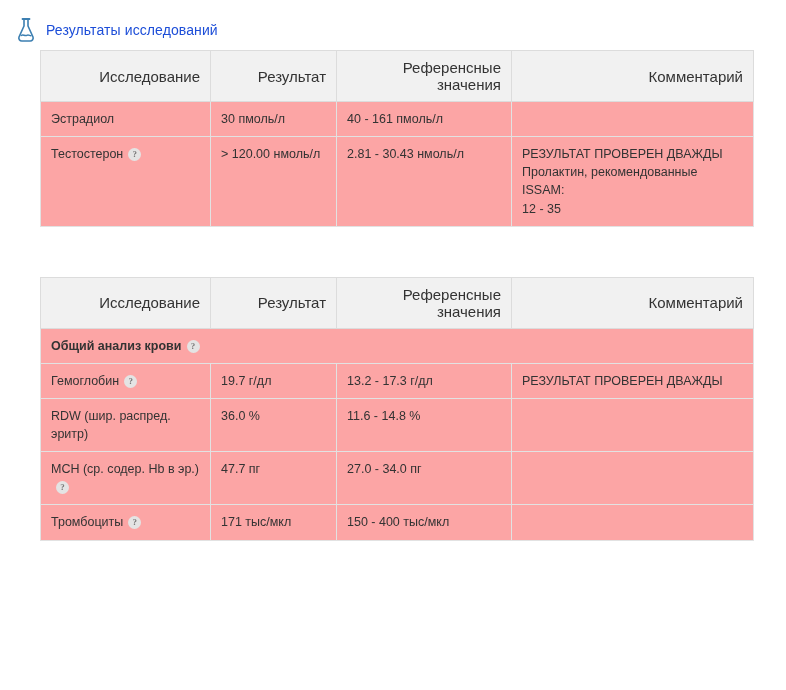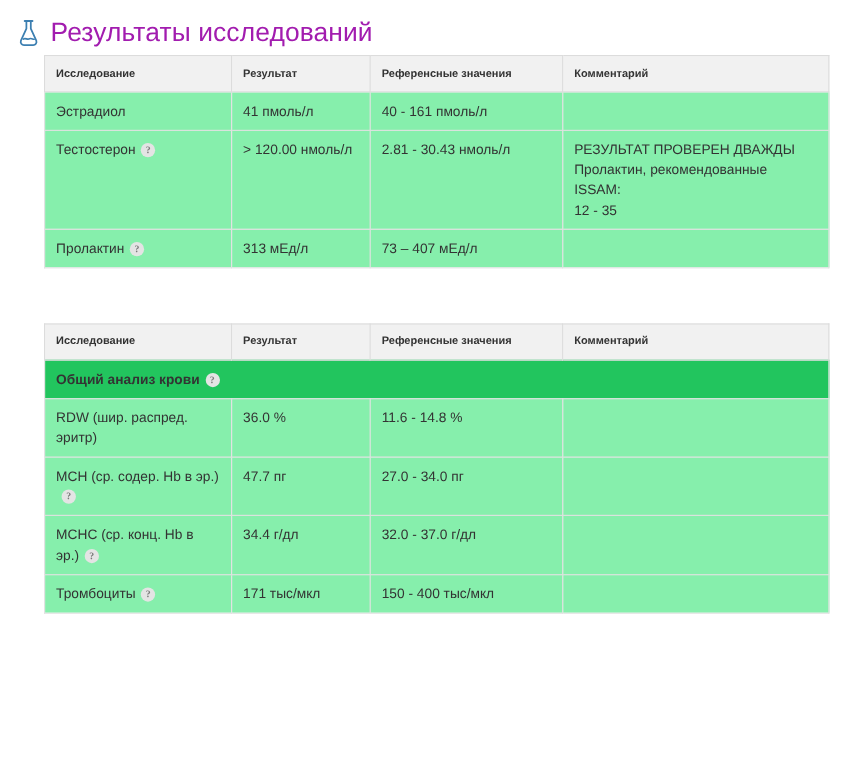--- a/index.html
+++ b/index.html
@@ -30,57 +30,57 @@
   .header-icon {
     width: 24px;
     height: 30px;
     margin-right: 8px;
     flex: 0 0 auto;
     display: flex;
     align-items: center;
     justify-content: center;
   }
   .page-title {
-    font-size: 24px;
-    color: #a21caf;
+    font-size: 14px;
+    color: #1d4ed8;
     font-weight: normal;
     letter-spacing: 0.1px;
   }
 
   
   .table-wrap {
     margin: 0 34px 0 40px;
   }
   table.results {
     border-collapse: collapse;
     width: 713px;
     table-layout: fixed;
     font-size: 12.5px;
   }
   table.results th {
     background: #f1f1f1;
     border: 1px solid #dcdcdc;
-    text-align: left;
-    font-weight: bold;
-    font-size: 10px;
+    text-align: right;
+    font-weight: normal;
+    font-size: 15px;
     color: #333333;
     padding: 8px 10px;
     height: 16px;
     vertical-align: middle;
   }
   table.results td {
     border: 1px solid #e2e2e2;
     padding: 8px 10px;
     vertical-align: top;
     color: #333333;
     line-height: 1.45;
-    background: #86efac;
+    background: #fca5a5;
   }
   table.results tr.section-row td {
-    background: #22c55e;
+    background: #fca5a5;
     font-weight: bold;
   }
   .col-name  { width: 170px; }
   .col-res   { width: 126px; }
   .col-ref   { width: 175px; }
   .col-com   { width: 242px; }
 
   .abnormal { color: #e8552d; }
 
   .help-icon {
@@ -134,39 +134,33 @@
         <tr>
           <th>Исследование</th>
           <th>Результат</th>
           <th>Референсные значения</th>
           <th>Комментарий</th>
         </tr>
       </thead>
       <tbody>
           <tr>
             <td class="cell-name">Эстрадиол</td>
-            <td>41 пмоль/л</td>
+            <td>30 пмоль/л</td>
             <td>40 - 161 пмоль/л</td>
             <td></td>
           </tr>
           <tr>
             <td class="cell-name">Тестостерон<span class="help-icon">?</span></td>
             <td class="abnormal">&gt; 120.00 нмоль/л</td>
             <td>2.81 - 30.43 нмоль/л</td>
             <td>
               <span class="comment-caps">РЕЗУЛЬТАТ ПРОВЕРЕН ДВАЖДЫ</span>
               <span class="comment-line">Пролактин, рекомендованные ISSAM:</span>
               <span class="comment-line">12 - 35</span>
             </td>
-          </tr>
-          <tr>
-            <td class="cell-name">Пролактин<span class="help-icon">?</span></td>
-            <td>313 мЕд/л</td>
-            <td>73 – 407 мЕд/л</td>
-            <td></td>
           </tr>
         </tbody>
     </table>
   </div>
 
   <div class="gap"></div>
 
   <div class="table-wrap">
     <table class="results" id="table-cbc">
       <colgroup>
@@ -181,38 +175,40 @@
           <th>Результат</th>
           <th>Референсные значения</th>
           <th>Комментарий</th>
         </tr>
       </thead>
       <tbody>
           <tr class="section-row">
             <td colspan="4">Общий анализ крови<span class="help-icon">?</span></td>
           </tr>
           <tr>
+            <td class="cell-name">Гемоглобин<span class="help-icon">?</span></td>
+            <td class="abnormal">19.7 г/дл</td>
+            <td>13.2 - 17.3 г/дл</td>
+            <td>
+              <span class="comment-caps">РЕЗУЛЬТАТ ПРОВЕРЕН ДВАЖДЫ</span>
+            </td>
+          </tr>
+          <tr>
             <td class="cell-name">RDW (шир. распред. эритр)</td>
             <td class="abnormal">36.0 %</td>
             <td>11.6 - 14.8 %</td>
             <td></td>
           </tr>
           <tr>
             <td class="cell-name">MCH (ср. содер. Hb в эр.)<span class="help-icon">?</span></td>
             <td>47.7 пг</td>
             <td>27.0 - 34.0 пг</td>
             <td></td>
           </tr>
           <tr>
-            <td class="cell-name">MCHC (ср. конц. Hb в эр.)<span class="help-icon">?</span></td>
-            <td>34.4 г/дл</td>
-            <td>32.0 - 37.0 г/дл</td>
-            <td></td>
-          </tr>
-          <tr>
             <td class="cell-name">Тромбоциты<span class="help-icon">?</span></td>
             <td>171 тыс/мкл</td>
             <td>150 - 400 тыс/мкл</td>
             <td></td>
           </tr>
         </tbody>
     </table>
   </div>
 
 </div>

